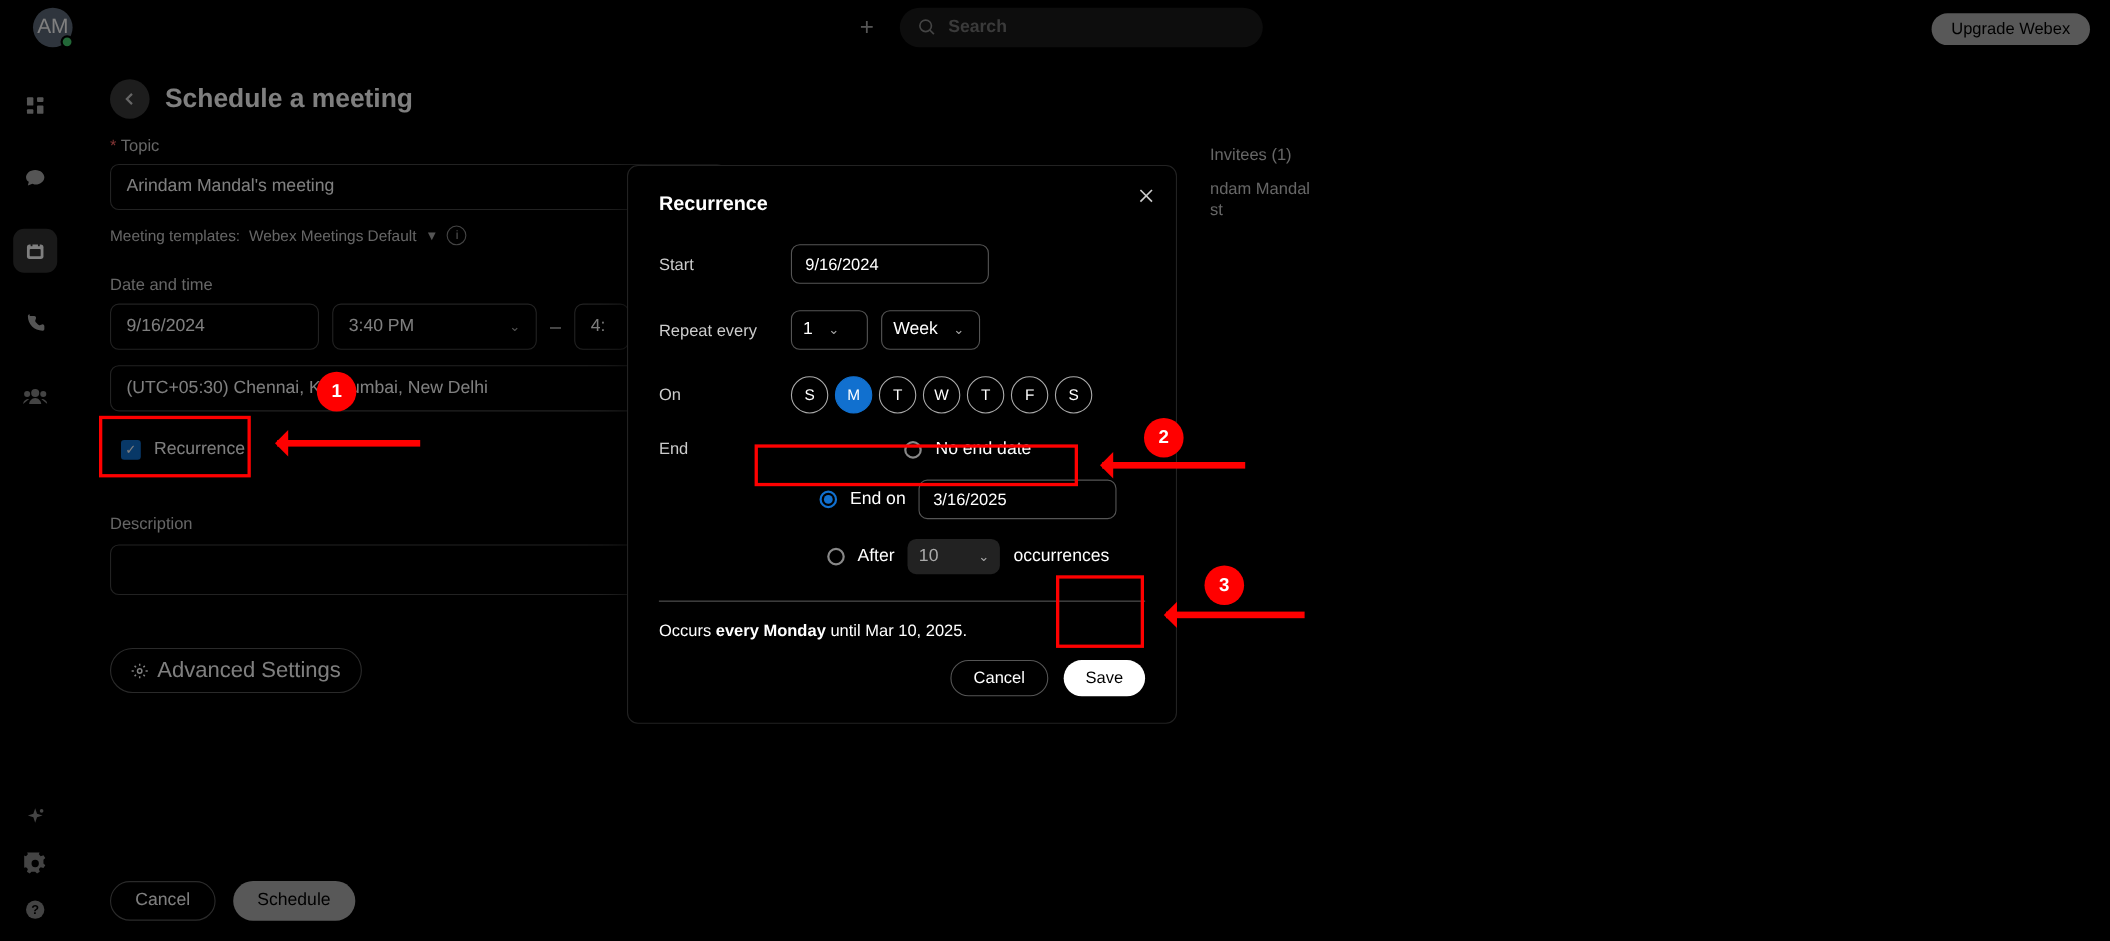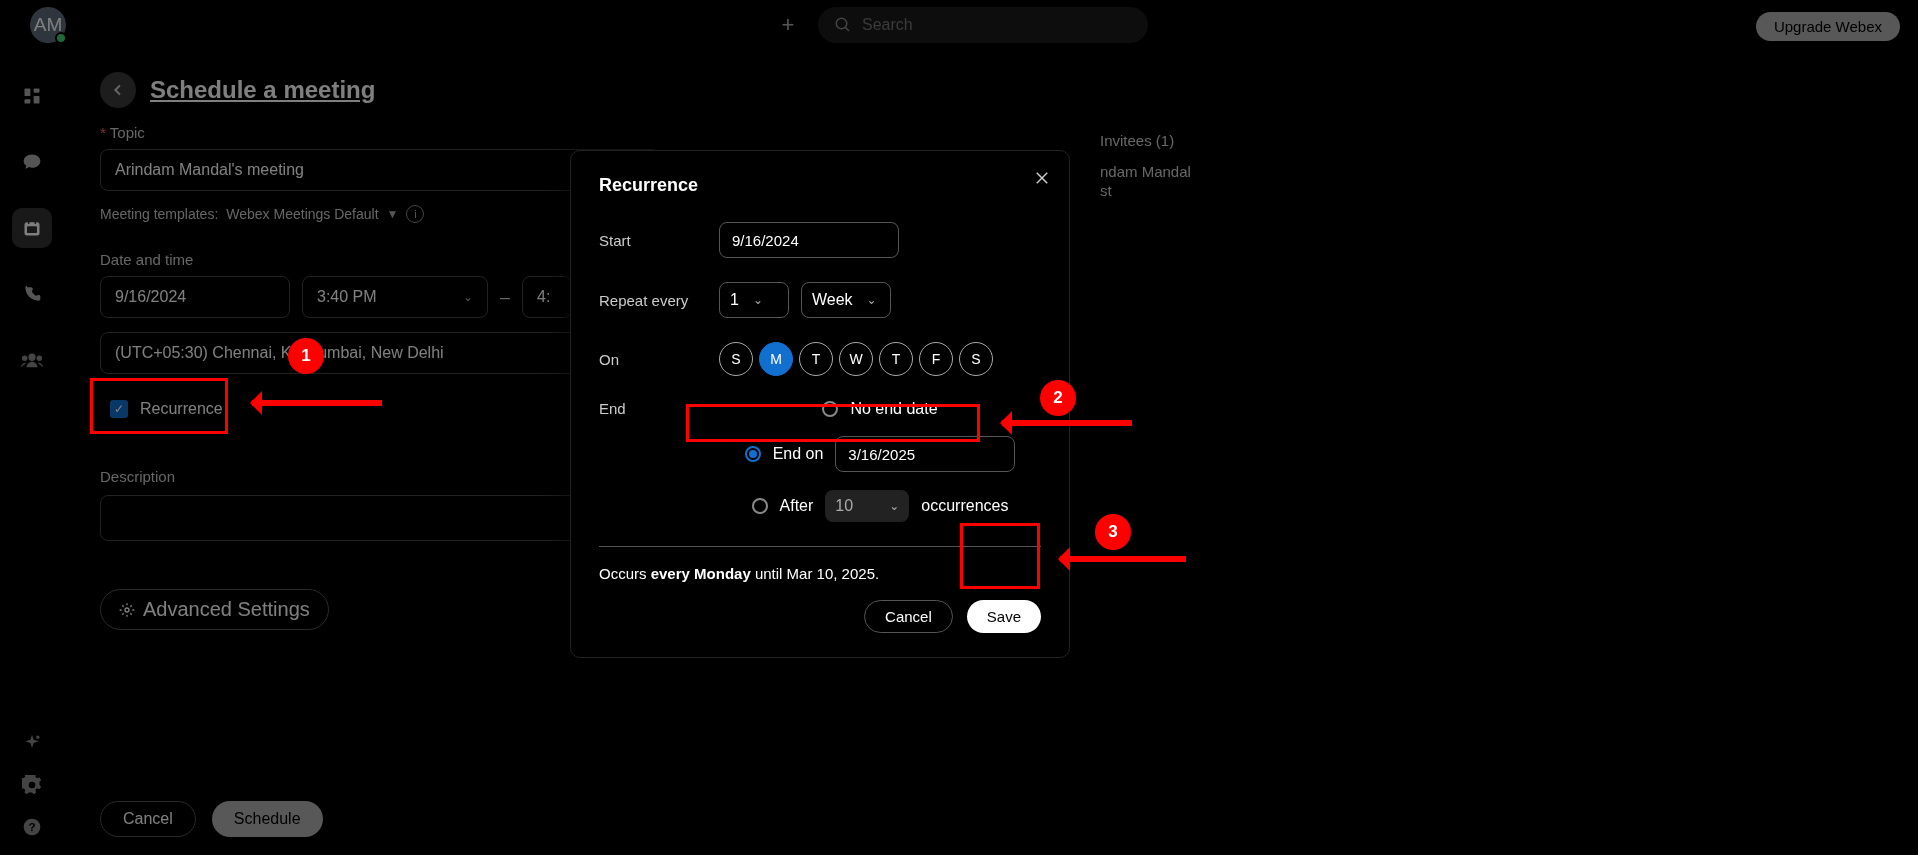--- a/index.html
+++ b/index.html
@@ -5,32 +5,32 @@
   * { box-sizing: border-box; margin: 0; padding: 0; font-family: -apple-system, BlinkMacSystemFont, "Segoe UI", Arial, sans-serif; }
   body { background: #000; width: 1918px; height: 855px; position: relative; overflow: hidden; color: #fff; }
 
   
   .topbar { position: absolute; top: 0; left: 0; right: 0; height: 50px; display: flex; align-items: center; padding: 0 20px; }
   .avatar { width: 36px; height: 36px; border-radius: 50%; background: #5f6b7a; display: flex; align-items: center; justify-content: center; font-size: 19px; font-weight: 500; margin-left: 10px; position: relative;}
   .avatar .presence { position:absolute; bottom:-1px; right:-1px; width:12px; height:12px; background:#44cf6e; border-radius:50%; border:2px solid #000;}
   .top-center { position: absolute; left:50%; transform:translateX(-50%); display:flex; align-items:center; gap:12px;}
   .plus-btn { width:36px; height:36px; display:flex; align-items:center; justify-content:center; color:#aaa; font-size:22px; cursor:pointer;}
   .search-box { width:330px; height:36px; background:#1a1a1a; border-radius:18px; display:flex; align-items:center; padding:0 16px; color:#888; gap:10px;}
-  .search-box input { background:transparent; border:none; outline:none; color:#ccc; font-size:16px; flex:1;}
+  .search-box input { background:transparent; border:none; outline:none; color:#ccc; font-size:16px; flex:1;font-weight:bold;}
   .upgrade-btn { position:absolute; right:18px; top:12px; background:#b0b0b0; color:#000; font-weight:500; padding:6px 18px; border-radius:18px; font-size:15px; border:none; cursor:pointer;}
 
   
   .sidebar { position:absolute; left:0; top:60px; width:64px; display:flex; flex-direction:column; align-items:center; gap:26px; padding-top:16px;}
   .sidebar .nav-icon { width:40px; height:40px; display:flex; align-items:center; justify-content:center; color:#aaa; font-size:20px; border-radius:10px; cursor:pointer;}
   .sidebar .nav-icon.active { background:#333; color:#fff;}
   .sidebar-bottom { position:absolute; left:0; bottom:18px; width:64px; display:flex; flex-direction:column; align-items:center; gap:22px;}
   .sidebar-bottom .nav-icon { color:#888;}
 
   
-  .main { position:absolute; left:100px; top:72px; right:20px;text-decoration:underline; }
+  .main { position:absolute; left:100px; top:72px; right:20px; }
   .page-header { display:flex; align-items:center; gap:14px; margin-bottom:30px;}
   .back-btn { width:36px; height:36px; border-radius:50%; background:#3a3a3a; display:flex; align-items:center; justify-content:center; color:#ccc; cursor:pointer;}
   .page-title { font-size:24px; font-weight:600; color:#fff;}
 
   .form-left { position:absolute; left:0; top:52px; width:880px;}
   .form-right { position:absolute; left:1000px; top:60px; width:600px;}
 
   .label { color:#ccc; font-size:15px; margin-bottom:8px; display:block;}
   .req { color:#f66; margin-right:4px;}
 

